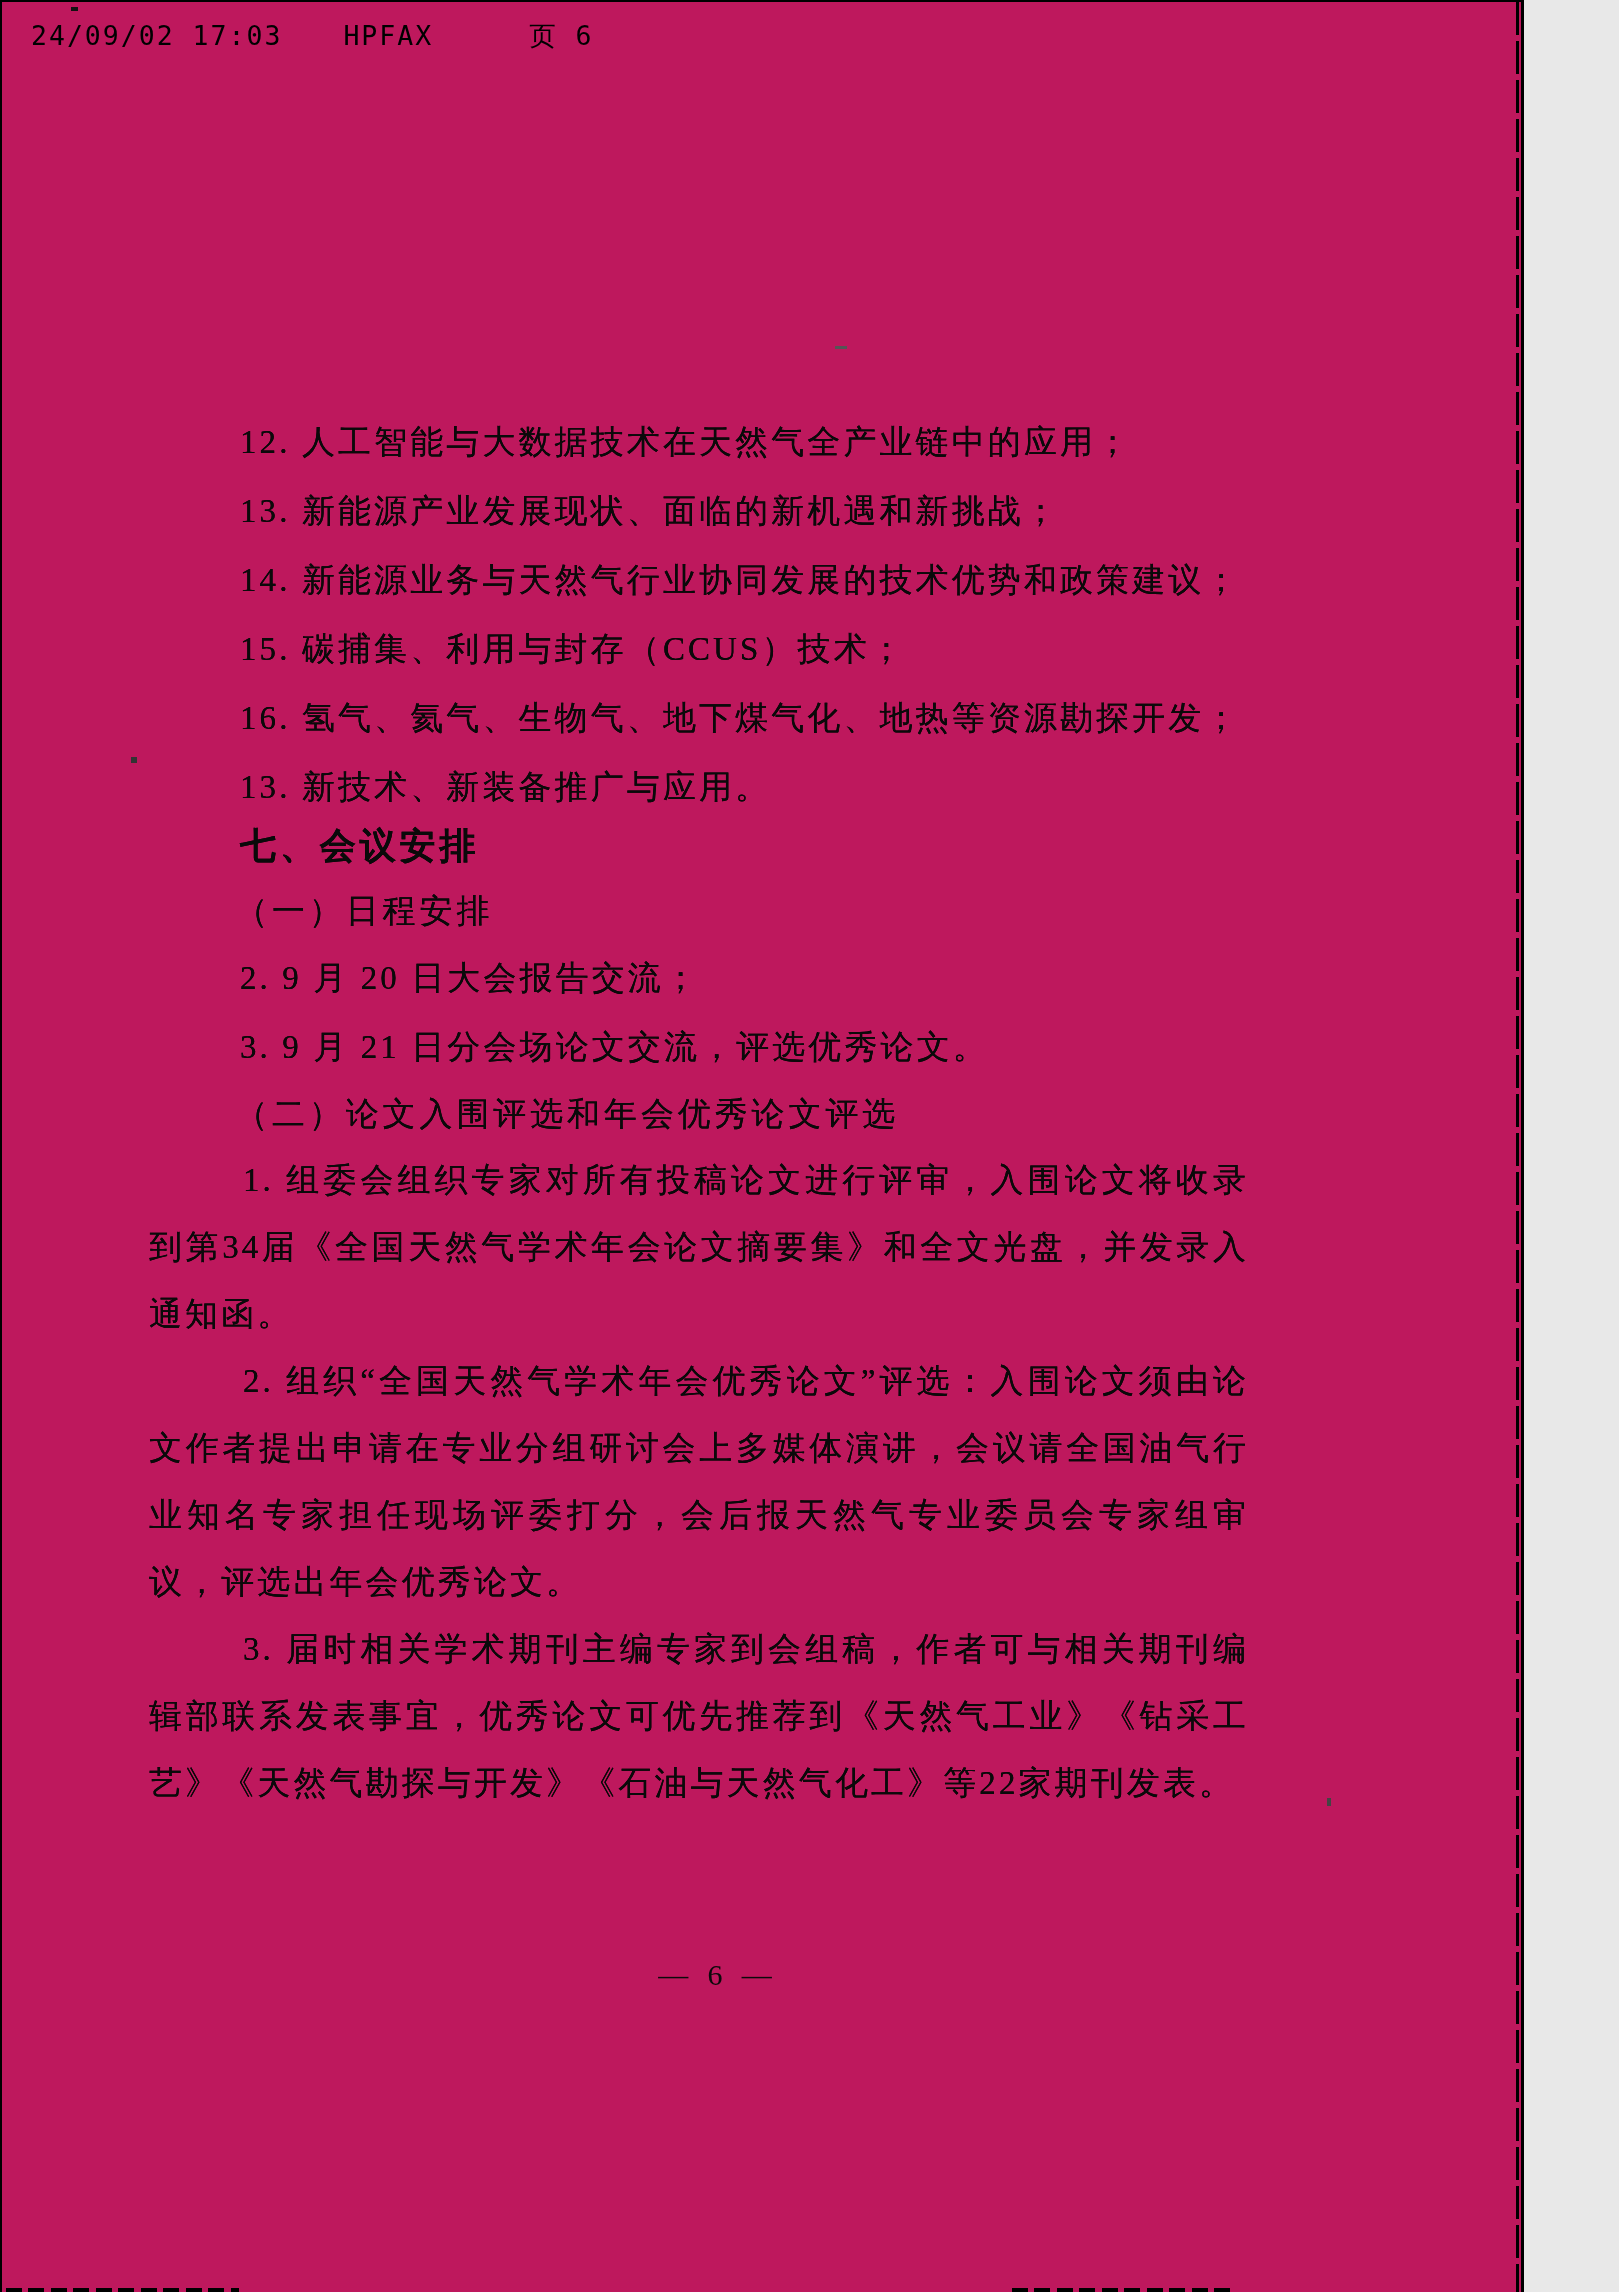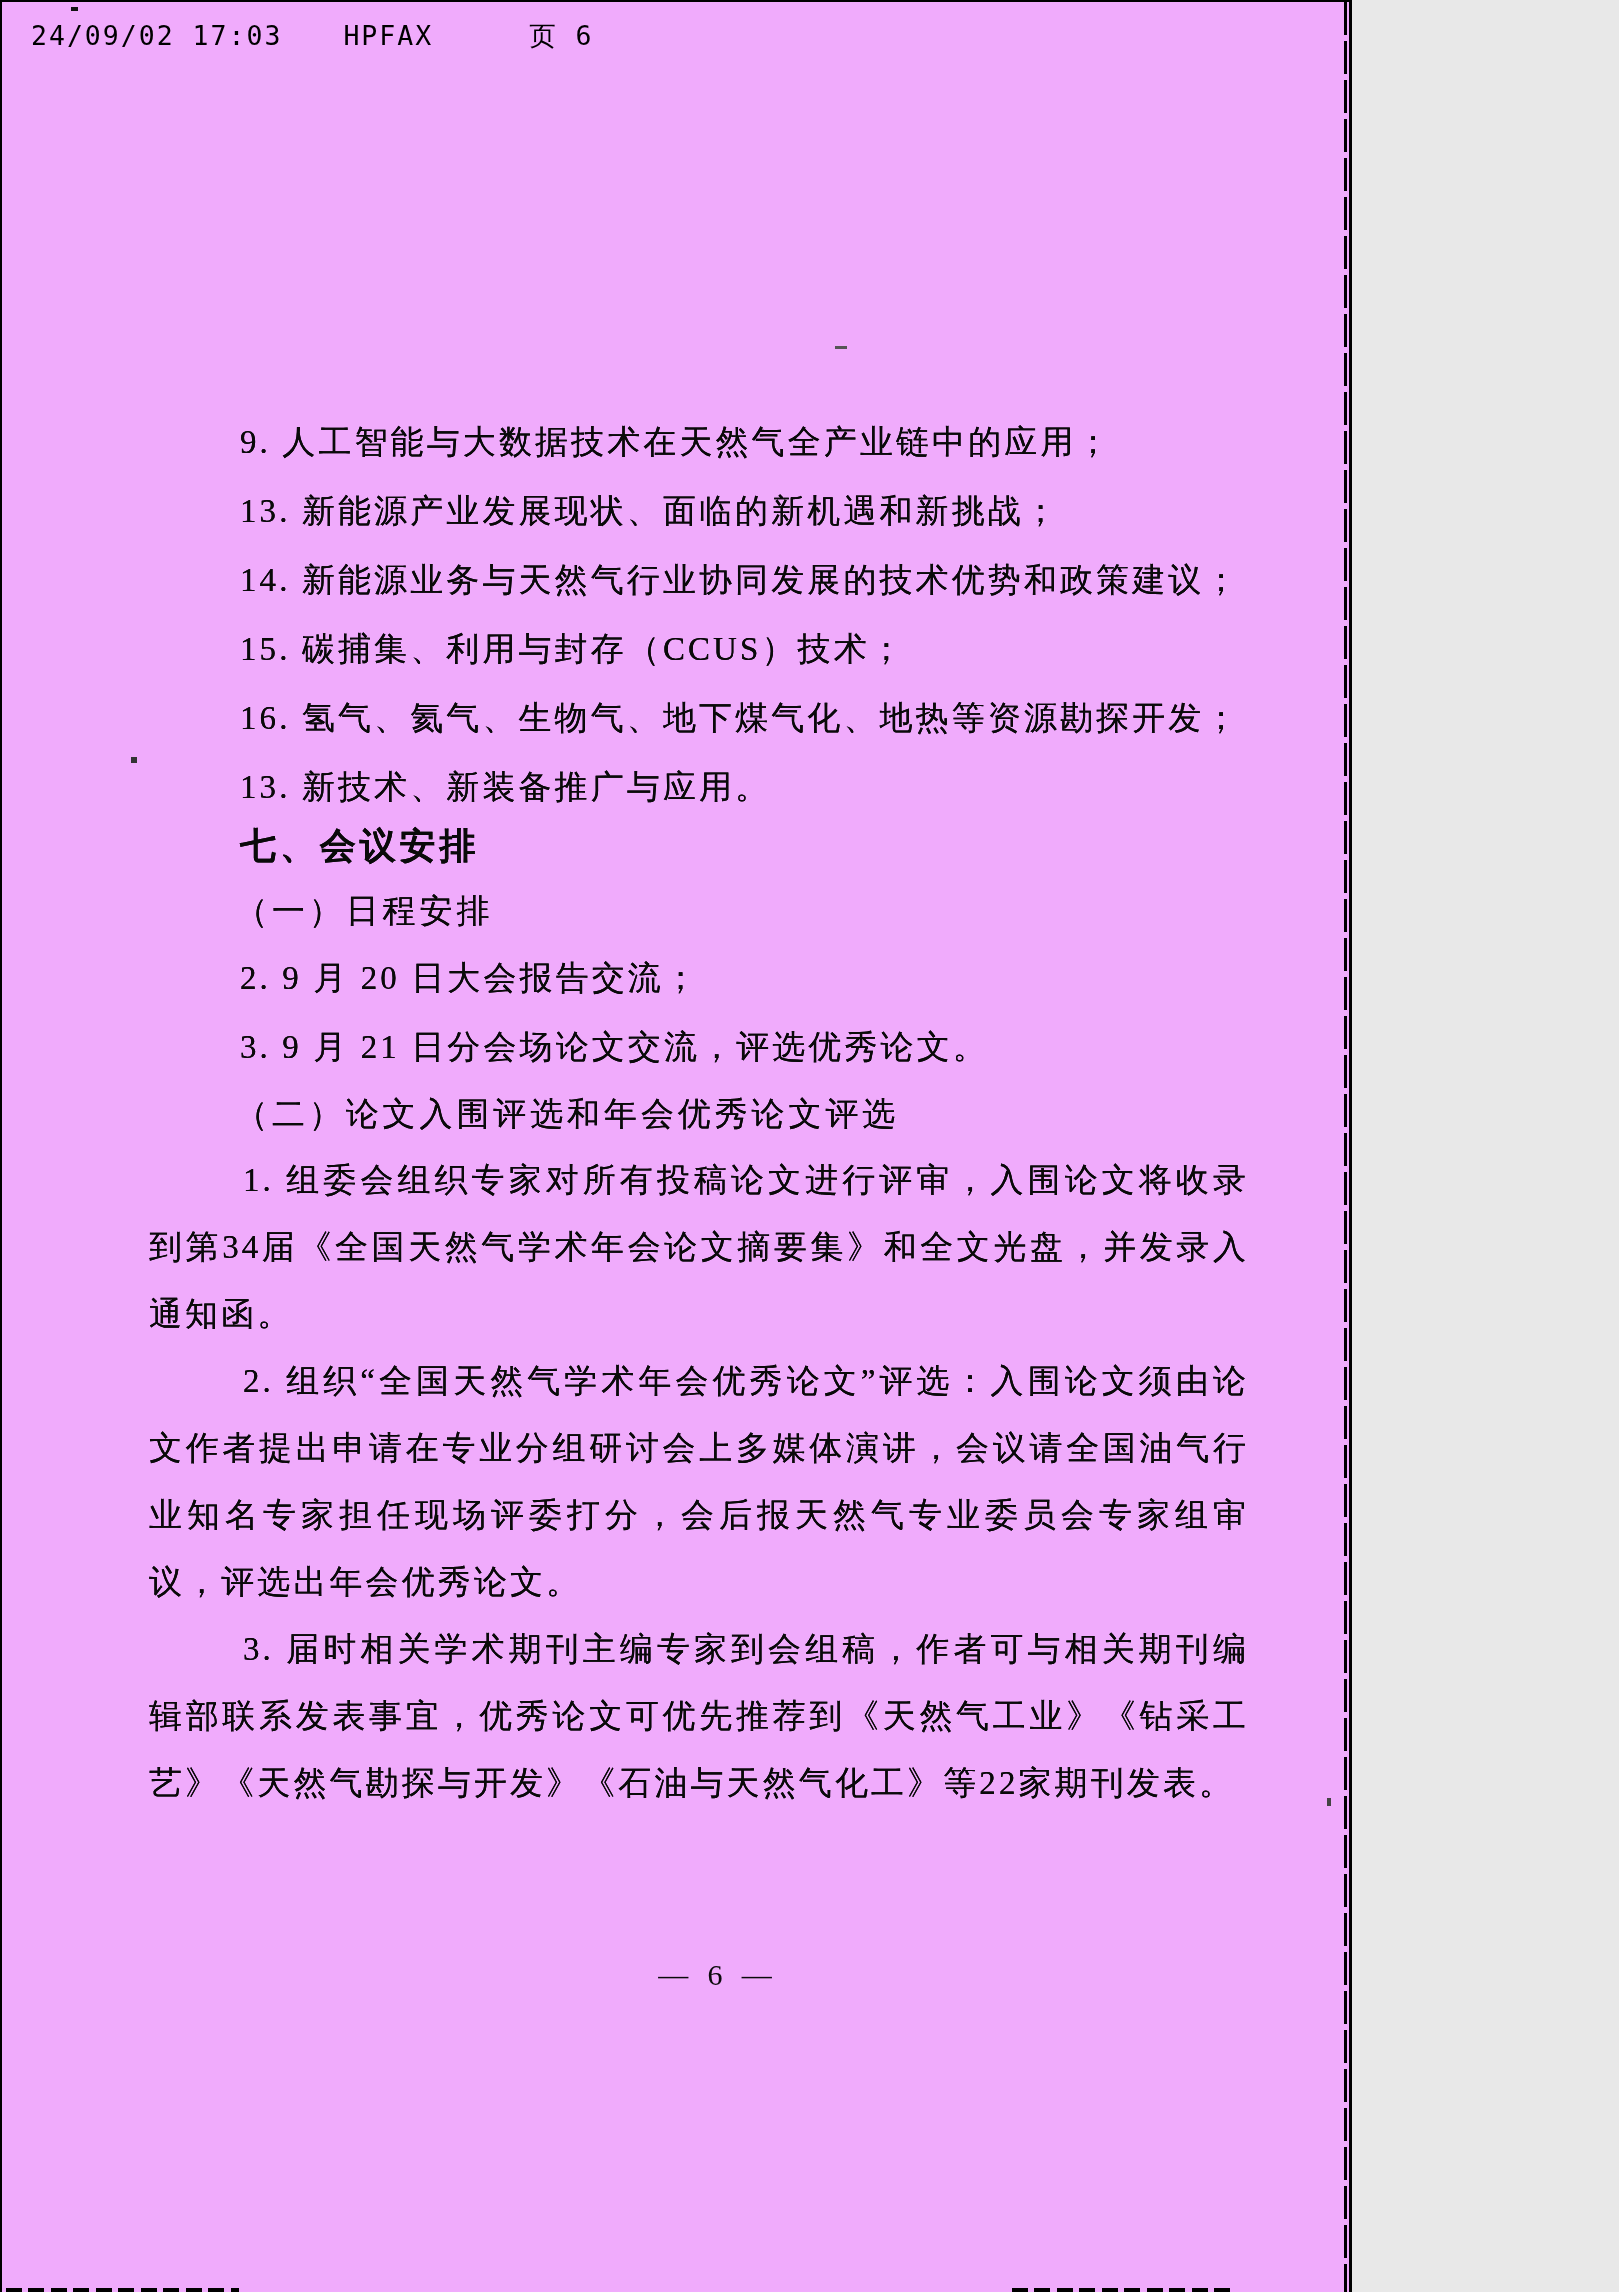--- a/index.html
+++ b/index.html
@@ -1,19 +1,19 @@
 <!DOCTYPE html>
 <html><head>
 <meta charset="utf-8">
 <style>
   html,body{margin:0;padding:0;background:#e8e8e8;}
   .page{
     position:relative;
-    width:1352px;height:2293px;
-    background:#f0abfc;
+    width:1524px;height:2293px;
+    background:#be185d;
     box-sizing:border-box;
     border-top:2.9px solid #000;
     border-left:2px solid #000;
     border-right:3.9px solid #000;
     overflow:hidden;
     font-family:"Liberation Serif","DejaVu Serif",serif;
     color:#0a0a0a;
   }
   .fax-header{
     position:absolute;top:15.7px;left:29px;
@@ -69,21 +69,21 @@
 <body>
 
 <div class="page">
 
   <div class="fax-header">
     <span>24/09/02 17:03</span><span class="dev">HPFAX</span><span class="pg">页 6</span>
   </div>
 
   <div class="content">
     <ol class="topics" id="topic-list">
-        <li>9. 人工智能与大数据技术在天然气全产业链中的应用；</li>
+        <li>12. 人工智能与大数据技术在天然气全产业链中的应用；</li>
         <li>13. 新能源产业发展现状、面临的新机遇和新挑战；</li>
         <li>14. 新能源业务与天然气行业协同发展的技术优势和政策建议；</li>
         <li>15. 碳捕集、利用与封存（CCUS）技术；</li>
         <li>16. 氢气、氦气、生物气、地下煤气化、地热等资源勘探开发；</li>
         <li>13. 新技术、新装备推广与应用。</li>
       </ol>
 
     <h2 class="sec">七、会议安排</h2>
 
     <h3 class="sub">（一）日程安排</h3>

